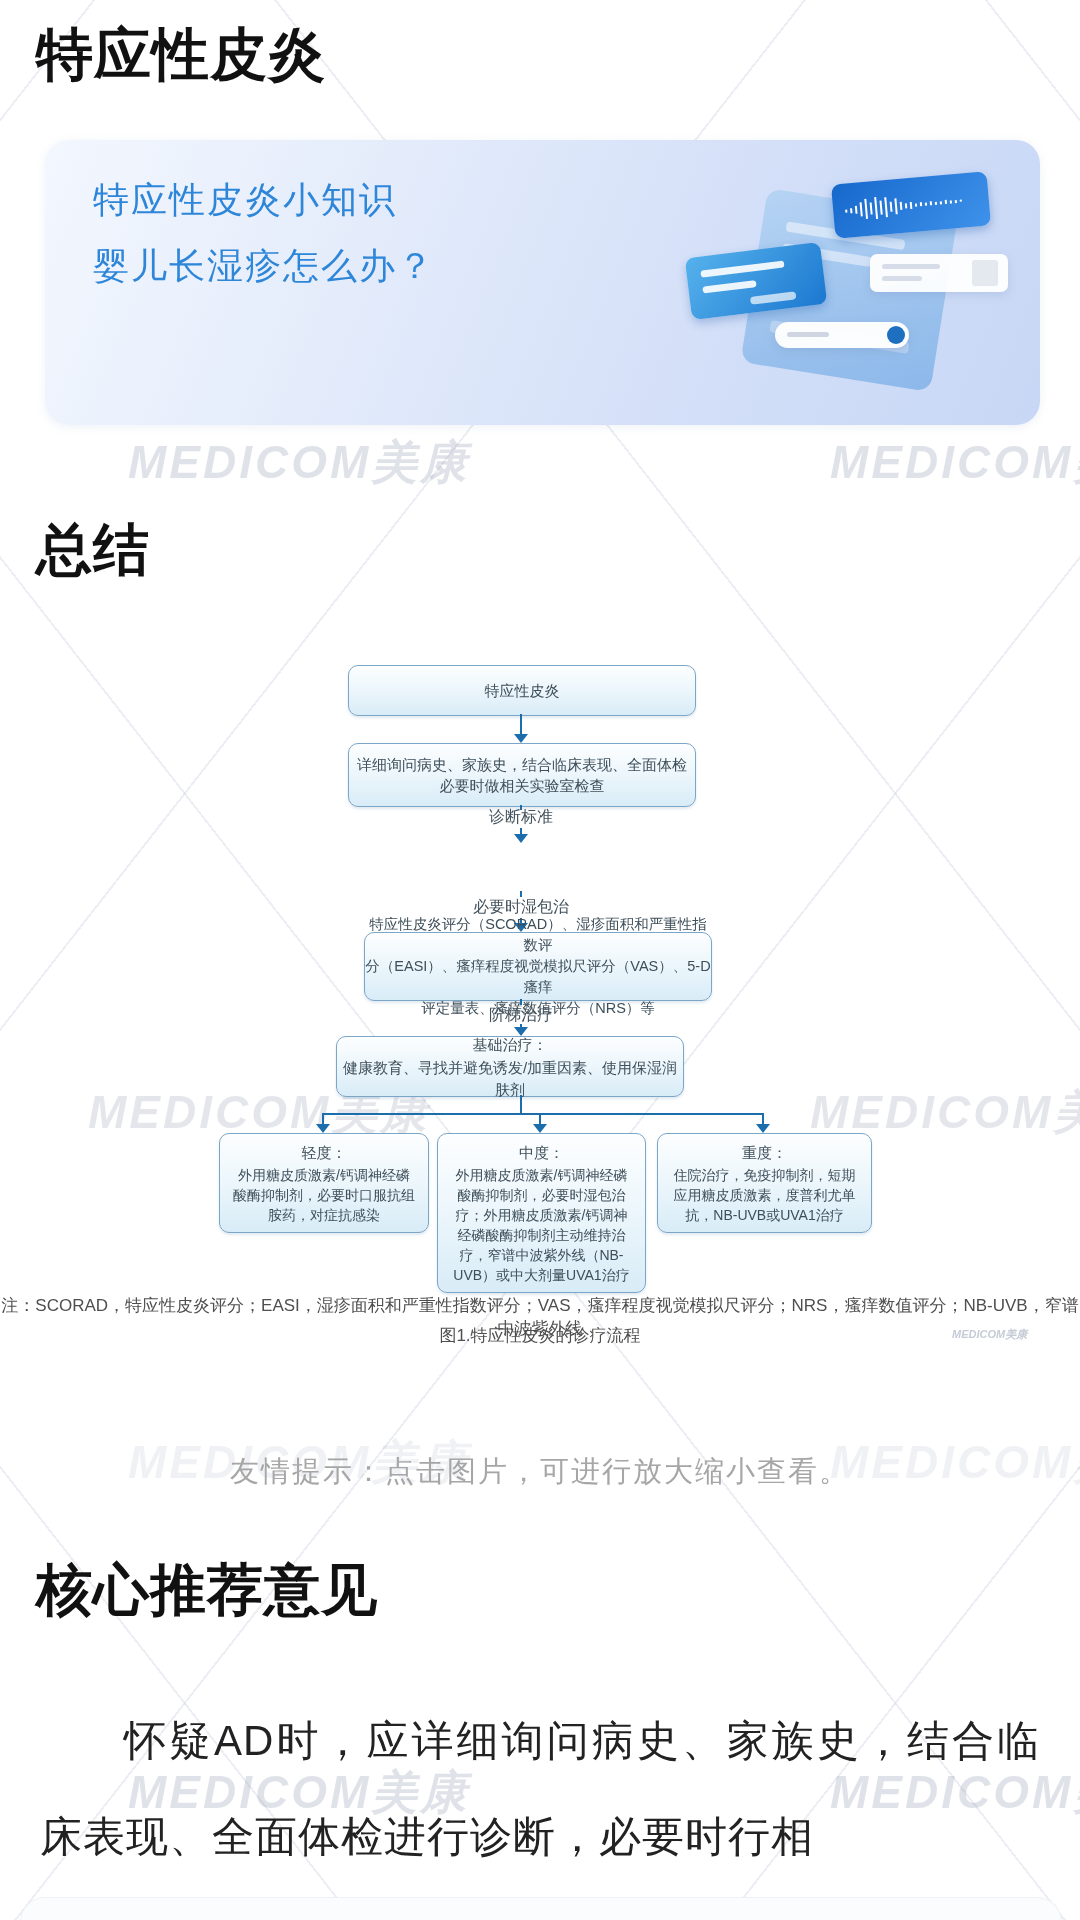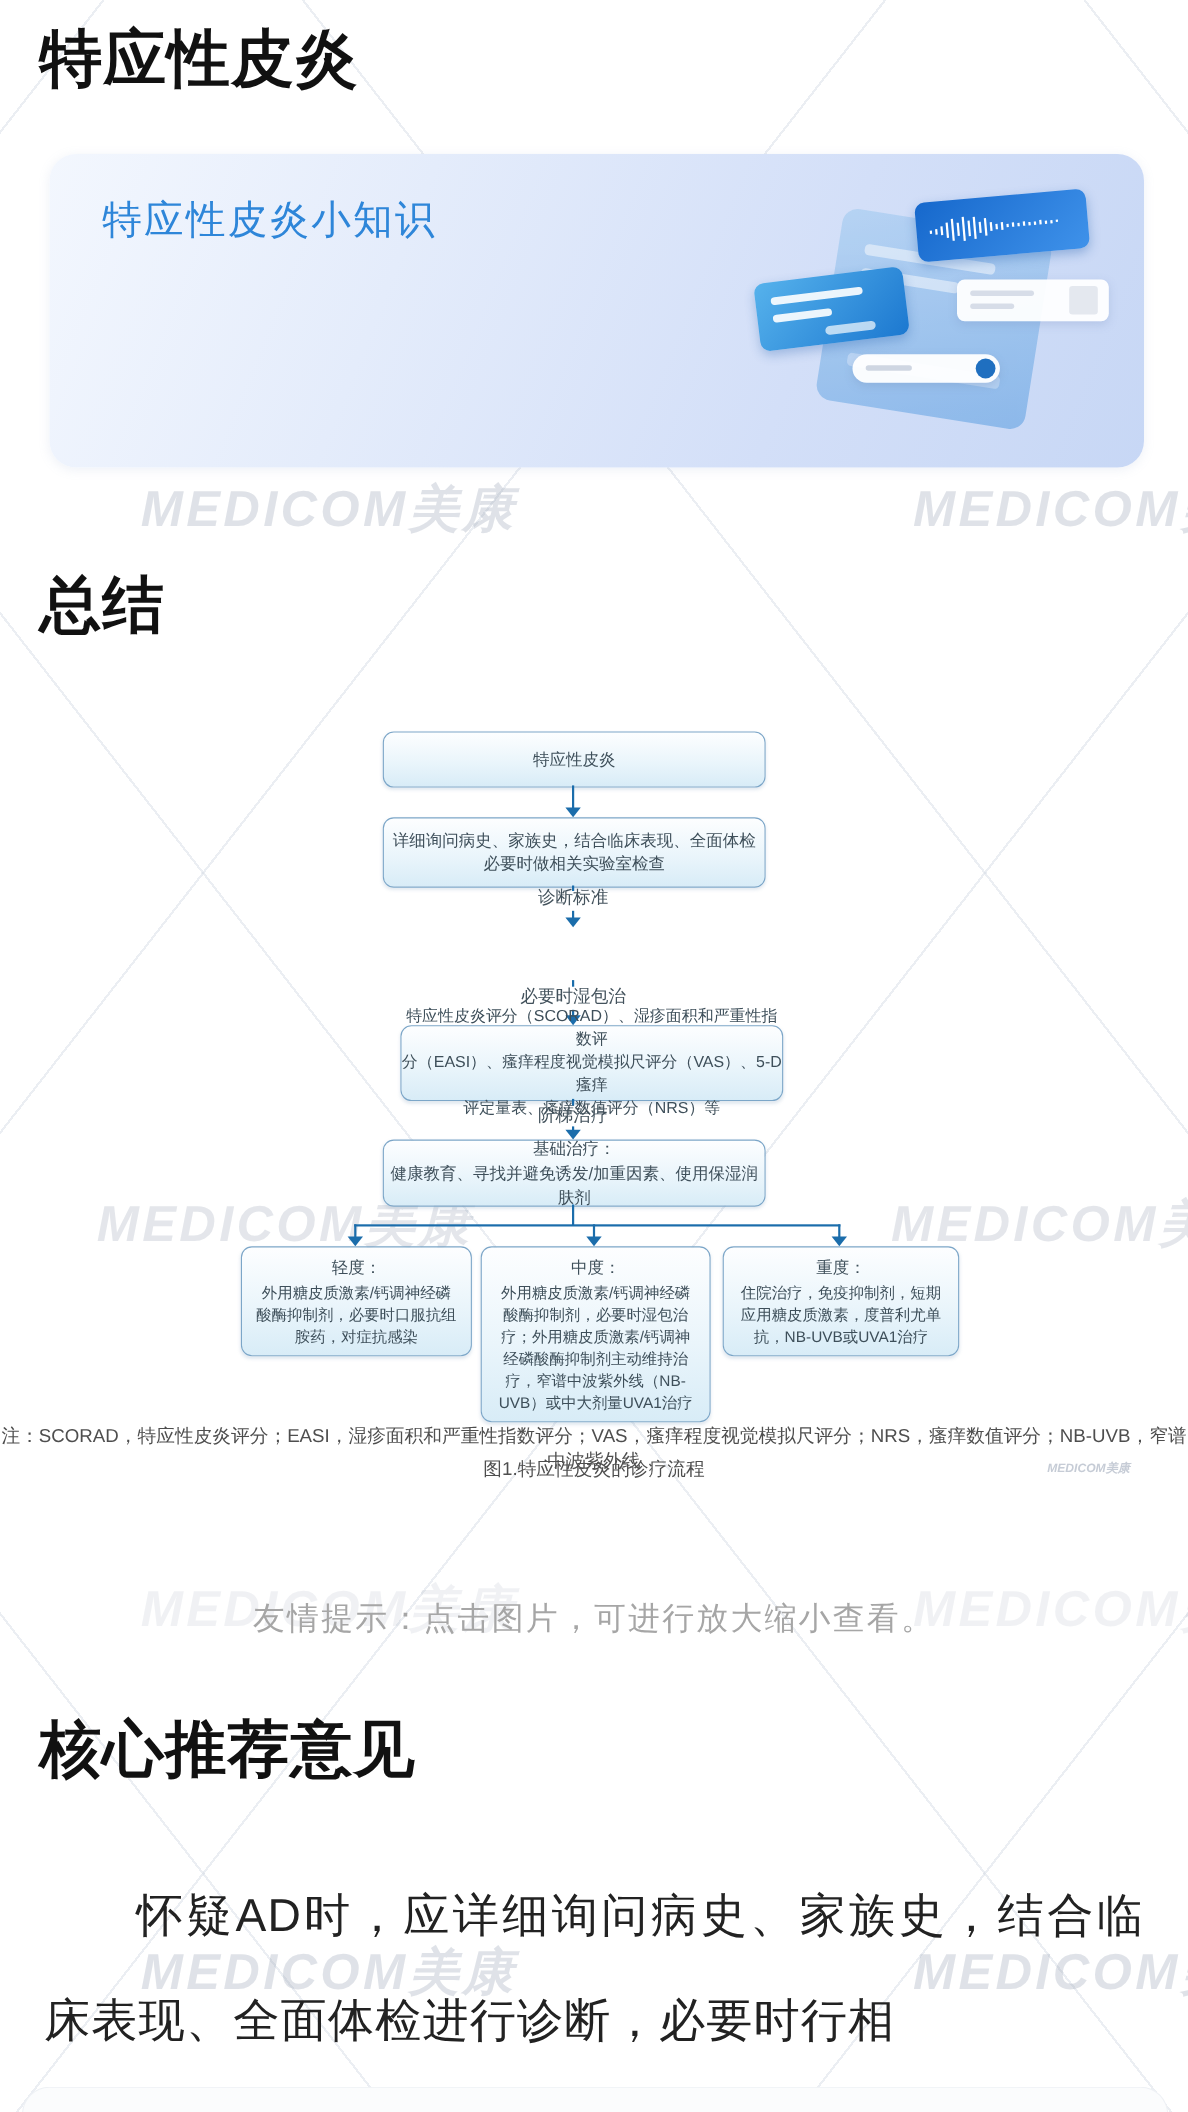--- a/index.html
+++ b/index.html
@@ -84,20 +84,21 @@
   <div class="wmrow wm-b" style="left:810px;top:1082px;">MEDICOM美康</div>
   <div class="wmrow wm-c" style="left:128px;top:1432px;">MEDICOM美康</div>
   <div class="wmrow wm-c" style="left:830px;top:1432px;">MEDICOM美康</div>
   <div class="wmrow wm-d" style="left:128px;top:1762px;">MEDICOM美康</div>
   <div class="wmrow wm-d" style="left:830px;top:1762px;">MEDICOM美康</div>
 
   <div class="h1" style="top:22px;">特应性皮炎</div>
 
   <div id="banner">
     <div class="banner-line" style="top:36px;">特应性皮炎小知识</div>
+    <div class="banner-line" style="top:102px;">婴儿长湿疹怎么办？</div>
 
     <div>
       <div class="ill ill-phone">
         <i style="left:24px;top:30px;width:120px;height:10px;"></i>
         <i style="left:24px;top:52px;width:90px;height:10px;"></i>
         <i style="left:24px;top:130px;width:140px;height:12px;opacity:.6;"></i>
       </div>
       <div class="ill ill-wave">
         <svg width="136" height="26" viewBox="0 0 136 26">
           <g fill="#ffffff">
@@ -166,21 +167,21 @@
     <div class="ahead" style="left:374px;top:273px;"></div>
 
     <div class="fbox small-f" style="left:208px;top:282px;width:346px;height:67px;margin-left:16px;">特应性皮炎评分（SCORAD）、湿疹面积和严重性指数评
 分（EASI）、瘙痒程度视觉模拟尺评分（VAS）、5-D瘙痒
 评定量表、瘙痒数值评分（NRS）等</div>
     <div class="stem" style="left:380px;top:349px;height:6px;"></div>
     <div class="flabel" style="top:354px;">阶梯治疗</div>
     <div class="stem" style="left:380px;top:374px;height:5px;"></div>
     <div class="ahead" style="left:374px;top:377px;"></div>
 
-    <div class="fbox" style="left:208px;top:386px;width:346px;height:59px;justify-content:center;">
+    <div class="fbox" style="left:196px;top:386px;width:346px;height:59px;justify-content:center;">
       <div class="bt">基础治疗：</div>
       <div class="mid">健康教育、寻找并避免诱发/加重因素、使用保湿润肤剂</div>
     </div>
 
     <div class="stem" style="left:380px;top:445px;height:19px;"></div>
     <div class="hline" style="left:182px;top:463px;width:442px;"></div>
     <div class="stem" style="left:182px;top:463px;height:13px;"></div>
     <div class="stem" style="left:399px;top:463px;height:13px;"></div>
     <div class="stem" style="left:622px;top:463px;height:13px;"></div>
     <div class="ahead" style="left:176px;top:474px;"></div>

